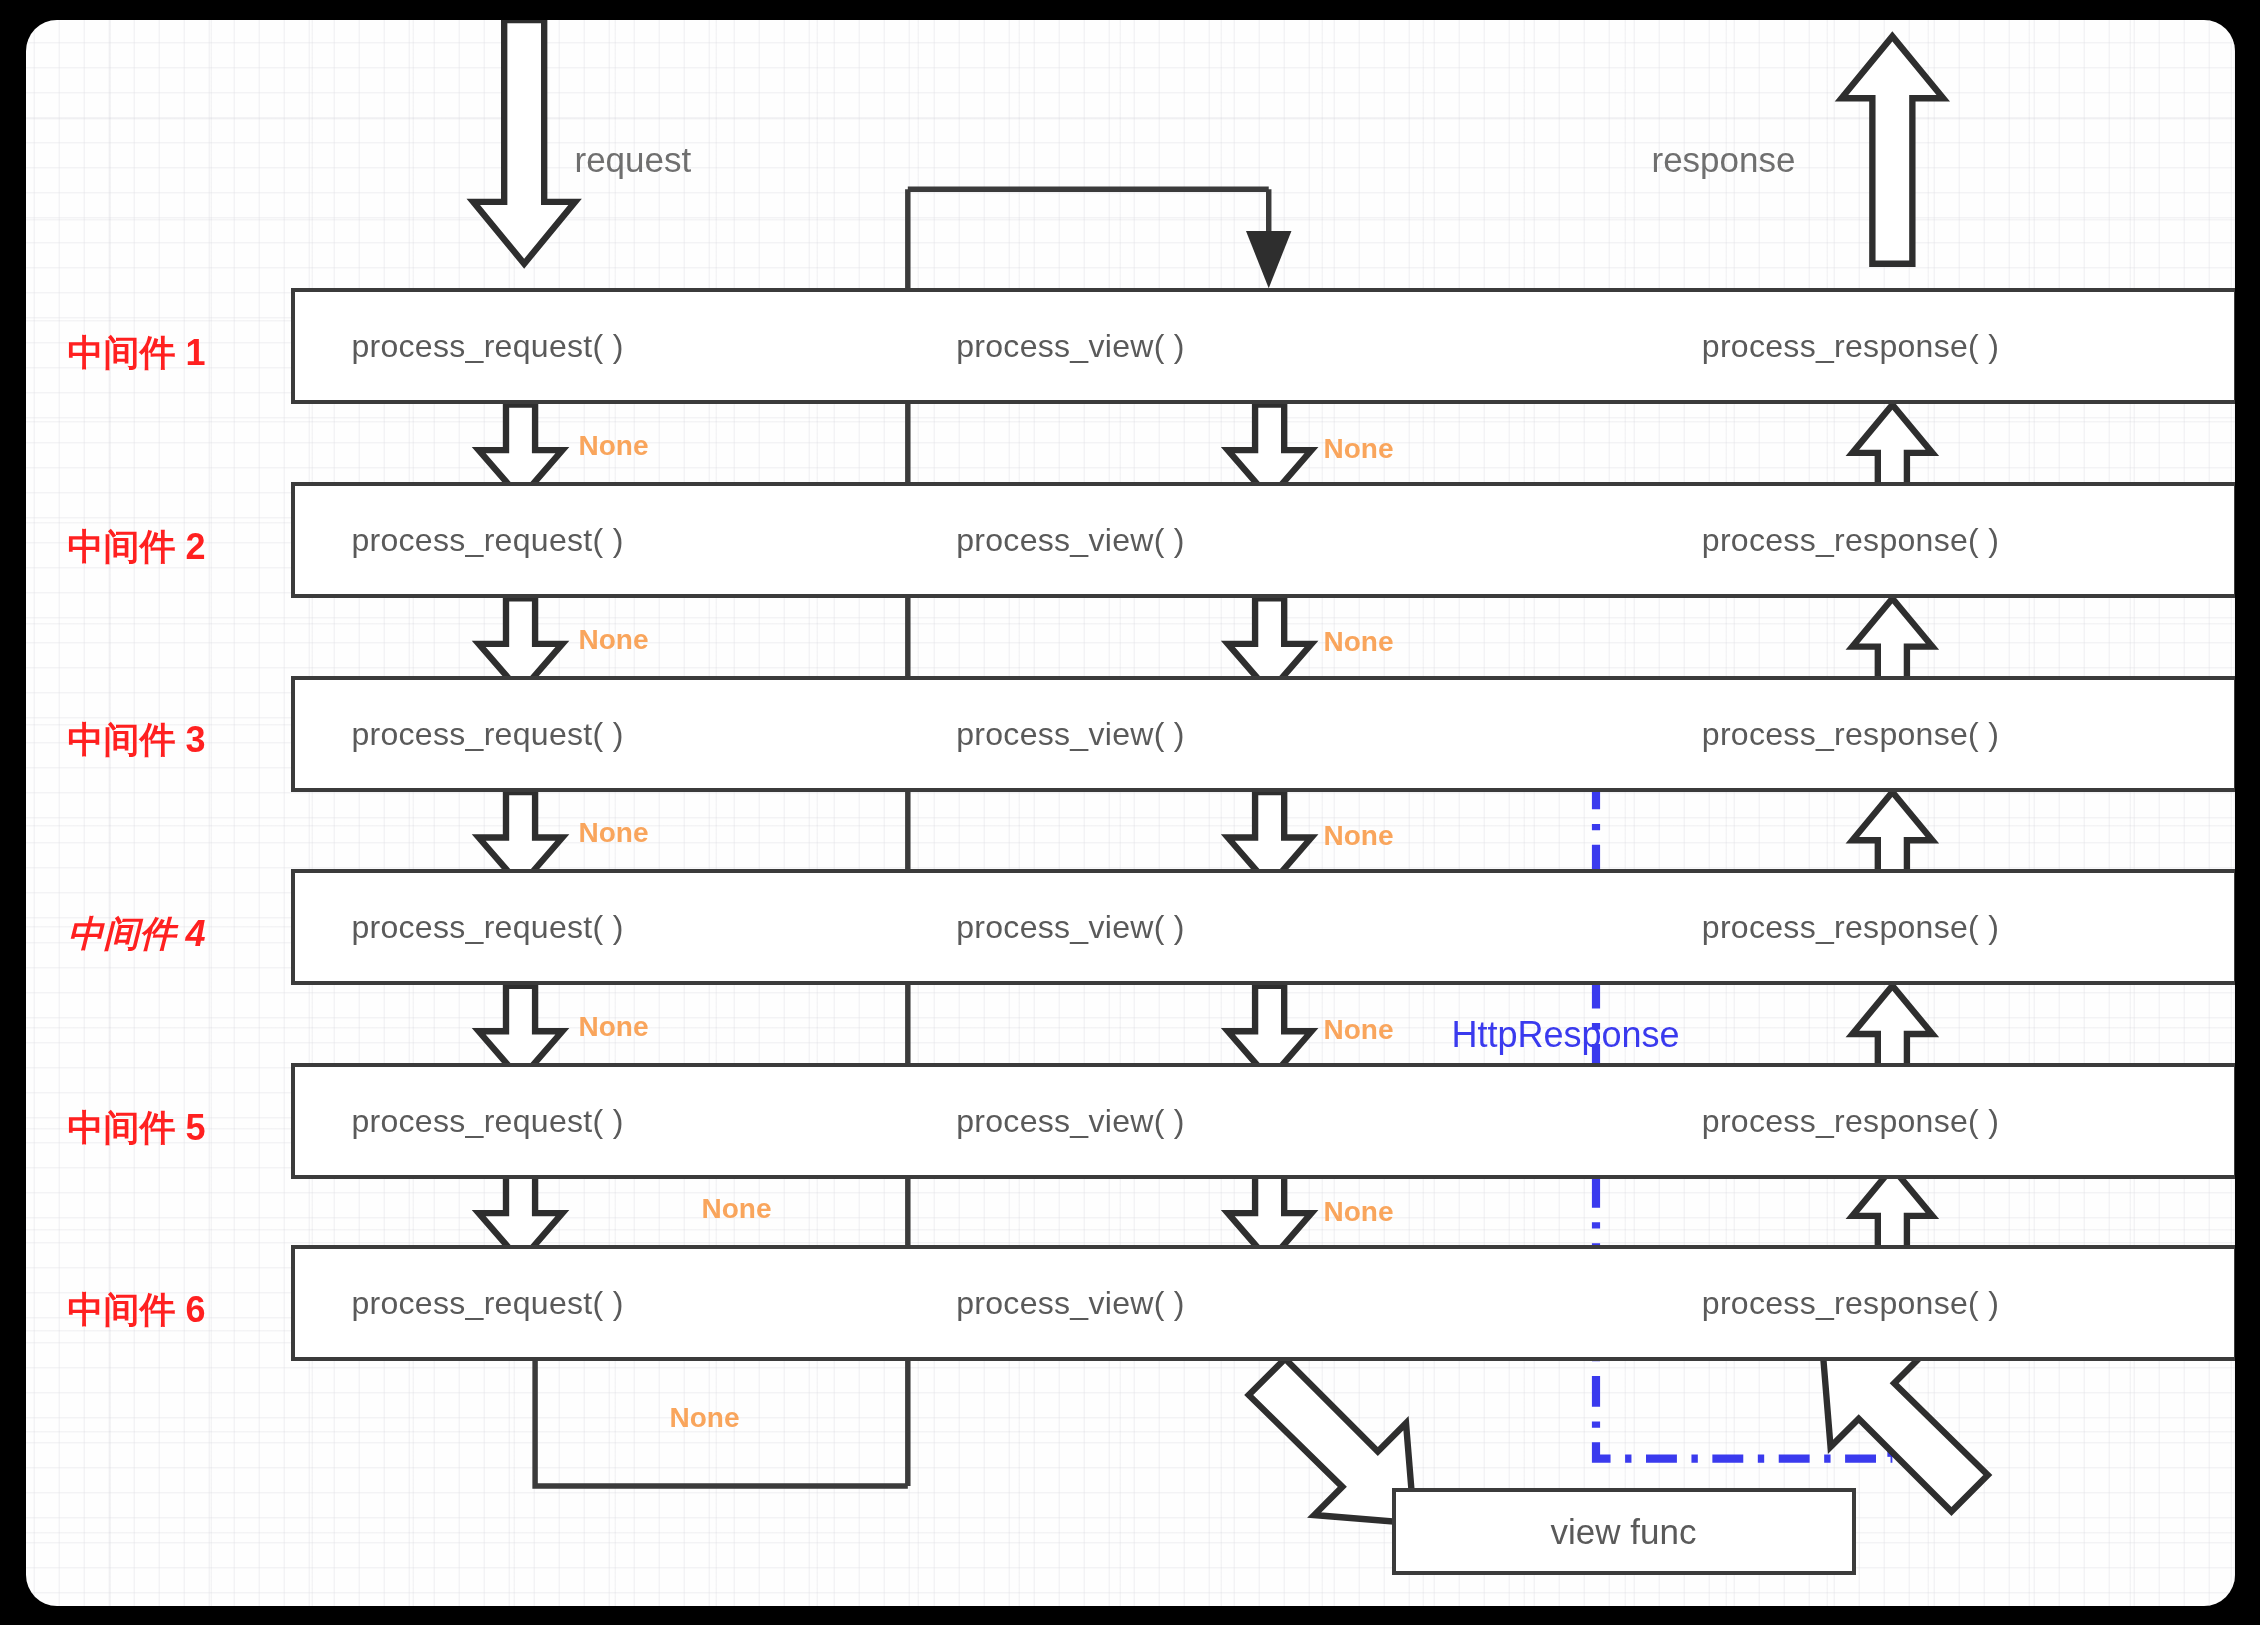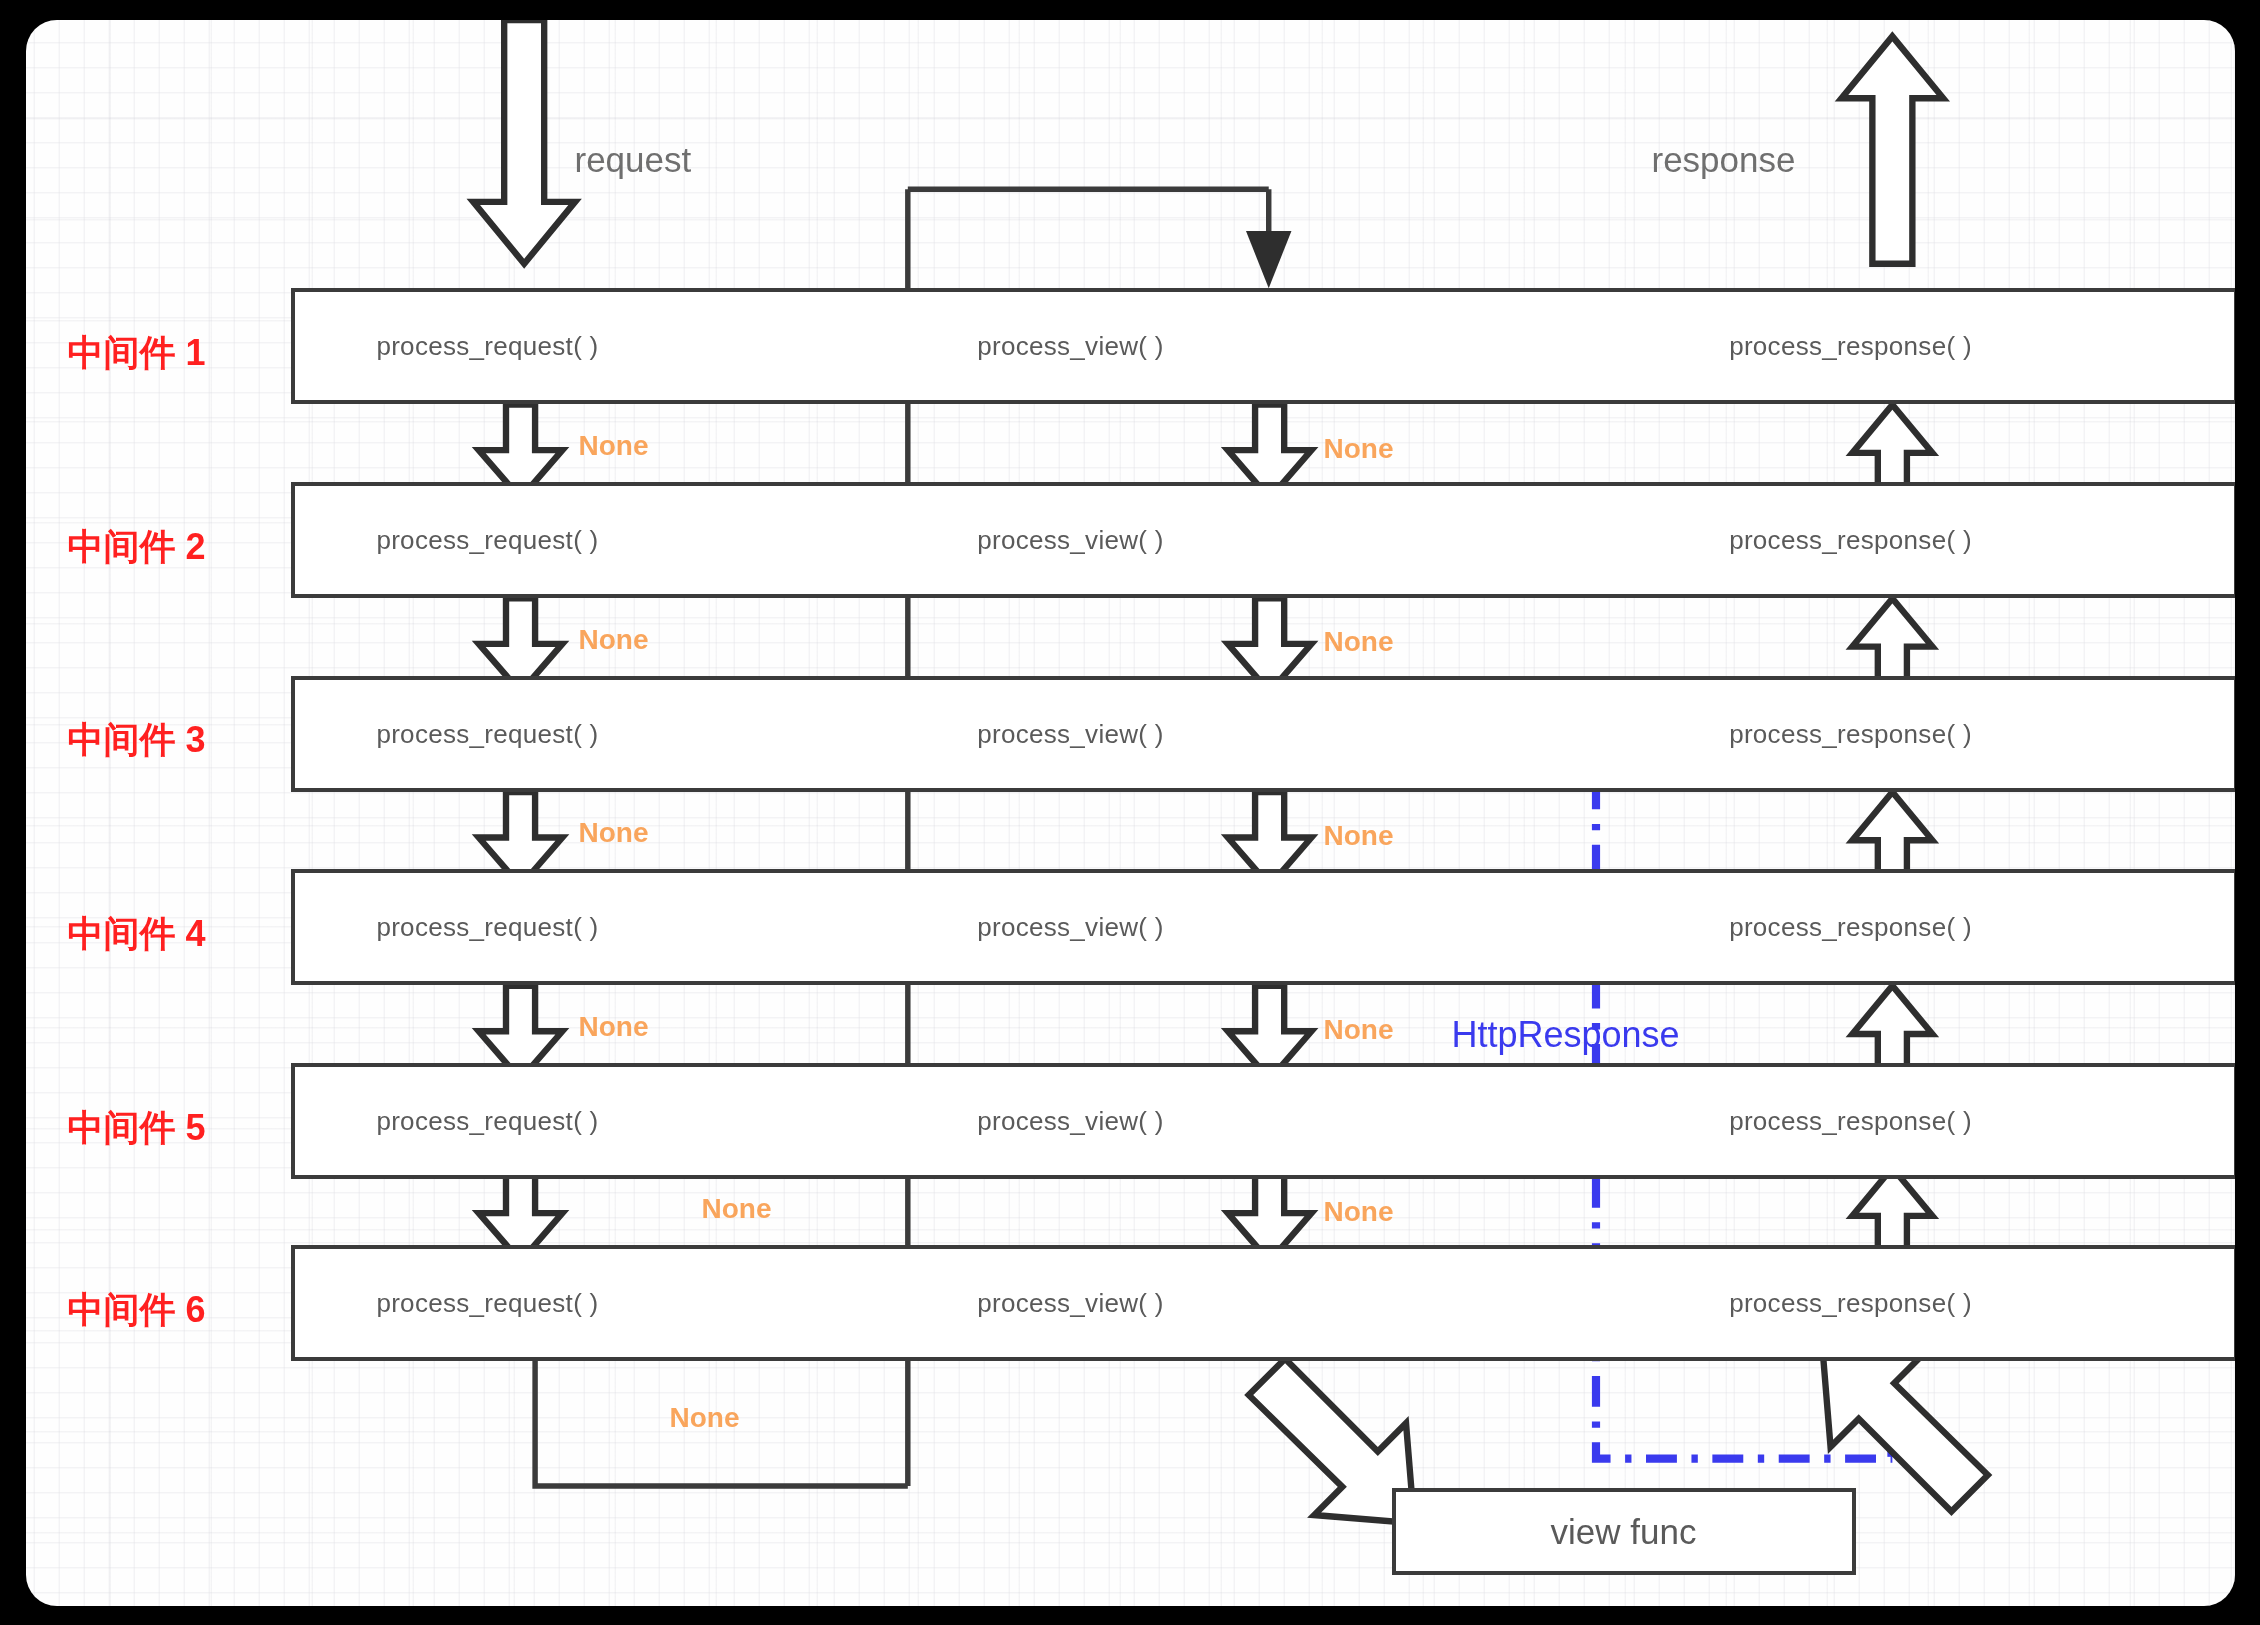--- a/index.html
+++ b/index.html
@@ -23,21 +23,21 @@
   #svg{position:absolute;left:0;top:0;width:2260px;height:1626px;overflow:visible;}
 
   
   .mw-row{
     position:absolute;left:265px;width:1947px;
     border:4.5px solid #3b3b3b;background:#fff;box-sizing:border-box;
   }
   .mw-cell{
     position:absolute;top:0;height:100%;
     display:flex;align-items:center;justify-content:center;
-    color:#5a5a5a;font-size:26px;letter-spacing:0.3px;white-space:nowrap;
+    color:#5a5a5a;font-size:32px;letter-spacing:0.3px;white-space:nowrap;
   }
   .c-req{left:0;width:386px;}
   .c-view{left:386px;width:780px;}
   .c-res{left:1166px;width:780px;}
 
   .mw-label{
     position:absolute;left:42px;width:214px;text-align:left;
     color:#ff2020;font-size:36px;font-weight:bold;white-space:nowrap;
   }
 
@@ -152,21 +152,21 @@
       <div class="mw-cell c-res">process_response( )</div>
     </div>
 
     <div class="mw-label" style="top:696px;">中间件 3</div>
     <div class="mw-row" style="top:656px;height:116px;">
       <div class="mw-cell c-req">process_request( )</div>
       <div class="mw-cell c-view">process_view( )</div>
       <div class="mw-cell c-res">process_response( )</div>
     </div>
 
-    <div class="mw-label" style="top:890px;">中间件 4</div>
+    <div class="mw-label" style="top:890px;font-style:italic;">中间件 4</div>
     <div class="mw-row" style="top:849px;height:116px;">
       <div class="mw-cell c-req">process_request( )</div>
       <div class="mw-cell c-view">process_view( )</div>
       <div class="mw-cell c-res">process_response( )</div>
     </div>
 
     <div class="mw-label" style="top:1084px;">中间件 5</div>
     <div class="mw-row" style="top:1043px;height:116px;">
       <div class="mw-cell c-req">process_request( )</div>
       <div class="mw-cell c-view">process_view( )</div>

